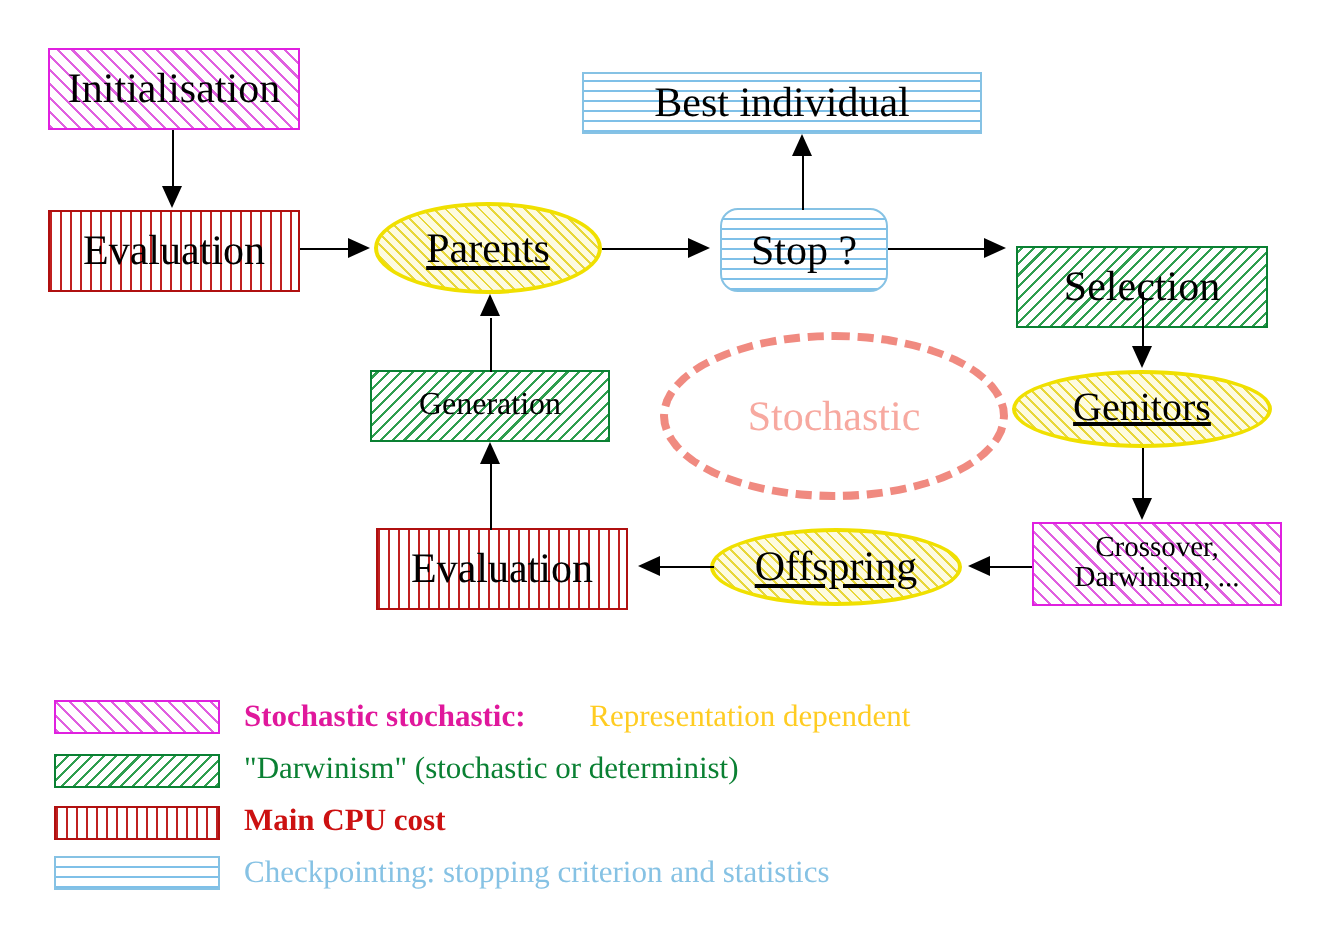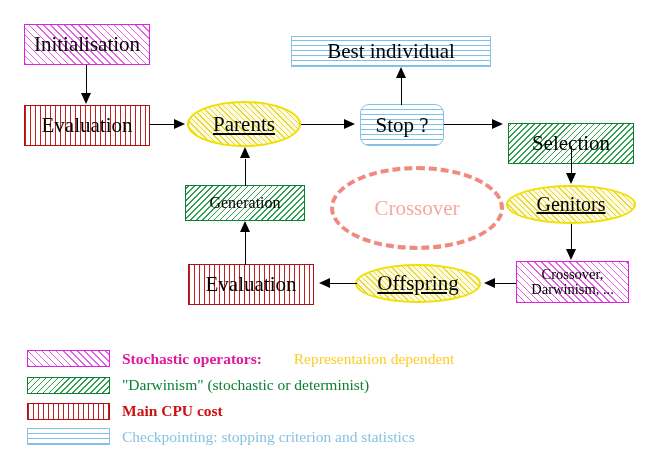--- a/index.html
+++ b/index.html
@@ -157,39 +157,39 @@
   </div>
 
   <div class="node pat-green" style="left:508px; top:123px; width:126px; height:41px; font-size:21px;">
     <span class="label-text">Selection</span>
   </div>
 
   <div class="node pat-yellow ellipse" style="left:506px; top:185px; width:130px; height:39px; font-size:20px;">
     <span class="label-text">Genitors</span>
   </div>
 
-  <div class="node pat-magenta" style="left:516px; top:261px; width:113px; height:42px; font-size:14.5px; flex-direction:column; justify-content:center;">
+  <div class="node pat-magenta" style="left:516px; top:261px; width:125px; height:42px; font-size:14.5px; flex-direction:column; justify-content:center;">
     <span class="label-text">Crossover,</span>
     <span class="label-text">Darwinism, ...</span>
   </div>
 
   <div class="node pat-yellow ellipse" style="left:355px; top:264px; width:126px; height:39px; font-size:21px;">
     <span class="label-text">Offspring</span>
   </div>
 
   <div class="node pat-red" style="left:188px; top:264px; width:126px; height:41px; font-size:21px;">
     <span class="label-text">Evaluation</span>
   </div>
 
   <div class="node pat-green" style="left:185px; top:185px; width:120px; height:36px; font-size:16px;">
     <span class="label-text">Generation</span>
   </div>
 
   <div class="generation" style="left:330px; top:166px; width:166px; height:76px; font-size:21px;">
-    <span class="label-text">Crossover</span>
+    <span class="label-text">Stochastic</span>
   </div>
 
   <div class="edge edge-v" style="left:86px; top:65px; height:29px;"></div>
   <div class="arrow arrow-d" style="left:81px; top:93px;"></div>
 
   <div class="edge edge-h" style="left:150px; top:124px; width:26px;"></div>
   <div class="arrow arrow-r" style="left:174px; top:119px;"></div>
 
   <div class="edge edge-h" style="left:301px; top:124px; width:45px;"></div>
   <div class="arrow arrow-r" style="left:344px; top:119px;"></div>
@@ -213,21 +213,21 @@
   <div class="arrow arrow-l" style="left:319px; top:278px;"></div>
 
   <div class="edge edge-v" style="left:245px; top:232px; height:33px;"></div>
   <div class="arrow arrow-u" style="left:240px; top:221px;"></div>
 
   <div class="edge edge-v" style="left:245px; top:159px; height:27px;"></div>
   <div class="arrow arrow-u" style="left:240px; top:147px;"></div>
 
   <div class="legend-swatch pat-magenta" style="left:27px; top:350px;"></div>
   <div class="legend-text" style="top:350px;">
-    <span style="color:#e0189c;">Stochastic operators:</span>
+    <span style="color:#e0189c;">Stochastic stochastic:</span>
     <span class="legend-accent" style="color:#ffcc22; margin-left:28px;">Representation dependent</span>
   </div>
 
   <div class="legend-swatch pat-green" style="left:27px; top:377px;"></div>
   <div class="legend-text plain" style="top:376px;">
     <span style="color:#0a8033;">"Darwinism" (stochastic or determinist)</span>
   </div>
 
   <div class="legend-swatch pat-red" style="left:27px; top:403px;"></div>
   <div class="legend-text" style="top:402px;">

